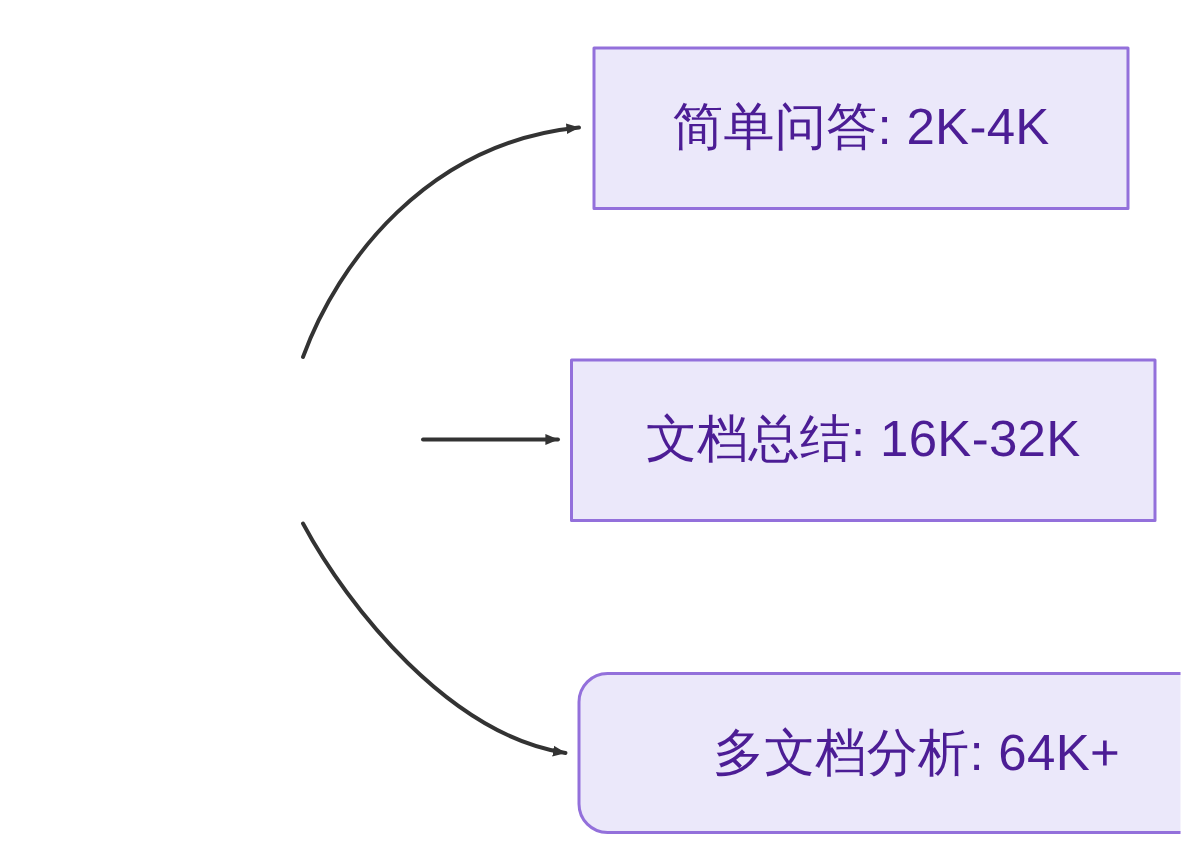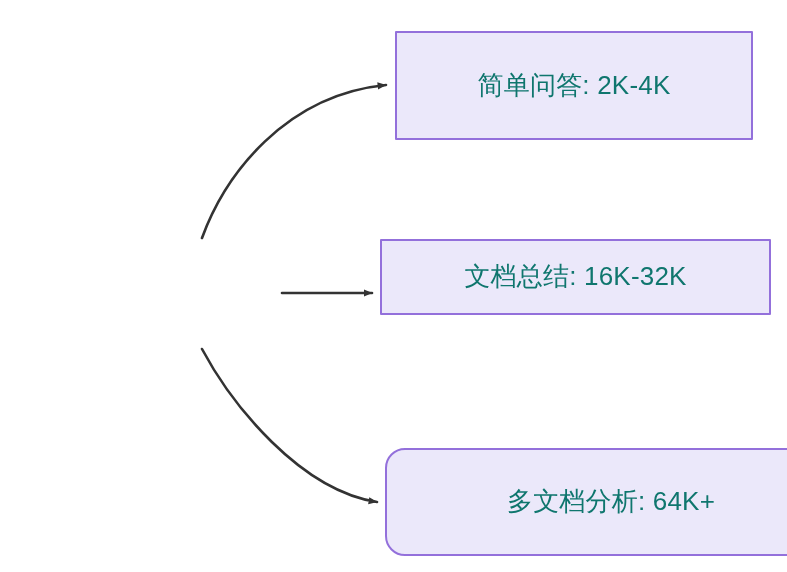--- a/index.html
+++ b/index.html
@@ -33,43 +33,43 @@
     box-sizing: border-box;
     background: #ebe8fa;
     border: 2px solid #9370db;
     border-radius: 1px;
     display: flex;
     align-items: center;
     justify-content: center;
     z-index: 2;
   }
   .node-label {
-    color: #0f766e;
-    font-size: 26px;
+    color: #4c1d95;
+    font-size: 34px;
     line-height: 1.2;
     white-space: nowrap;
     letter-spacing: 0.2px;
   }
   #node-root {
     left: 31px;
     top: 239px;
     width: 250px;
     height: 108px;
   }
   #node-simple-qa {
     left: 395px;
     top: 31px;
     width: 358px;
     height: 109px;
   }
   #node-doc-summary {
     left: 380px;
     top: 239px;
     width: 391px;
-    height: 76px;
+    height: 109px;
   }
   #node-multi-doc {
     left: 385px;
     top: 448px;
     width: 452px;
     height: 108px;
     border-radius: 20px;
   }
 </style>
 </head>

